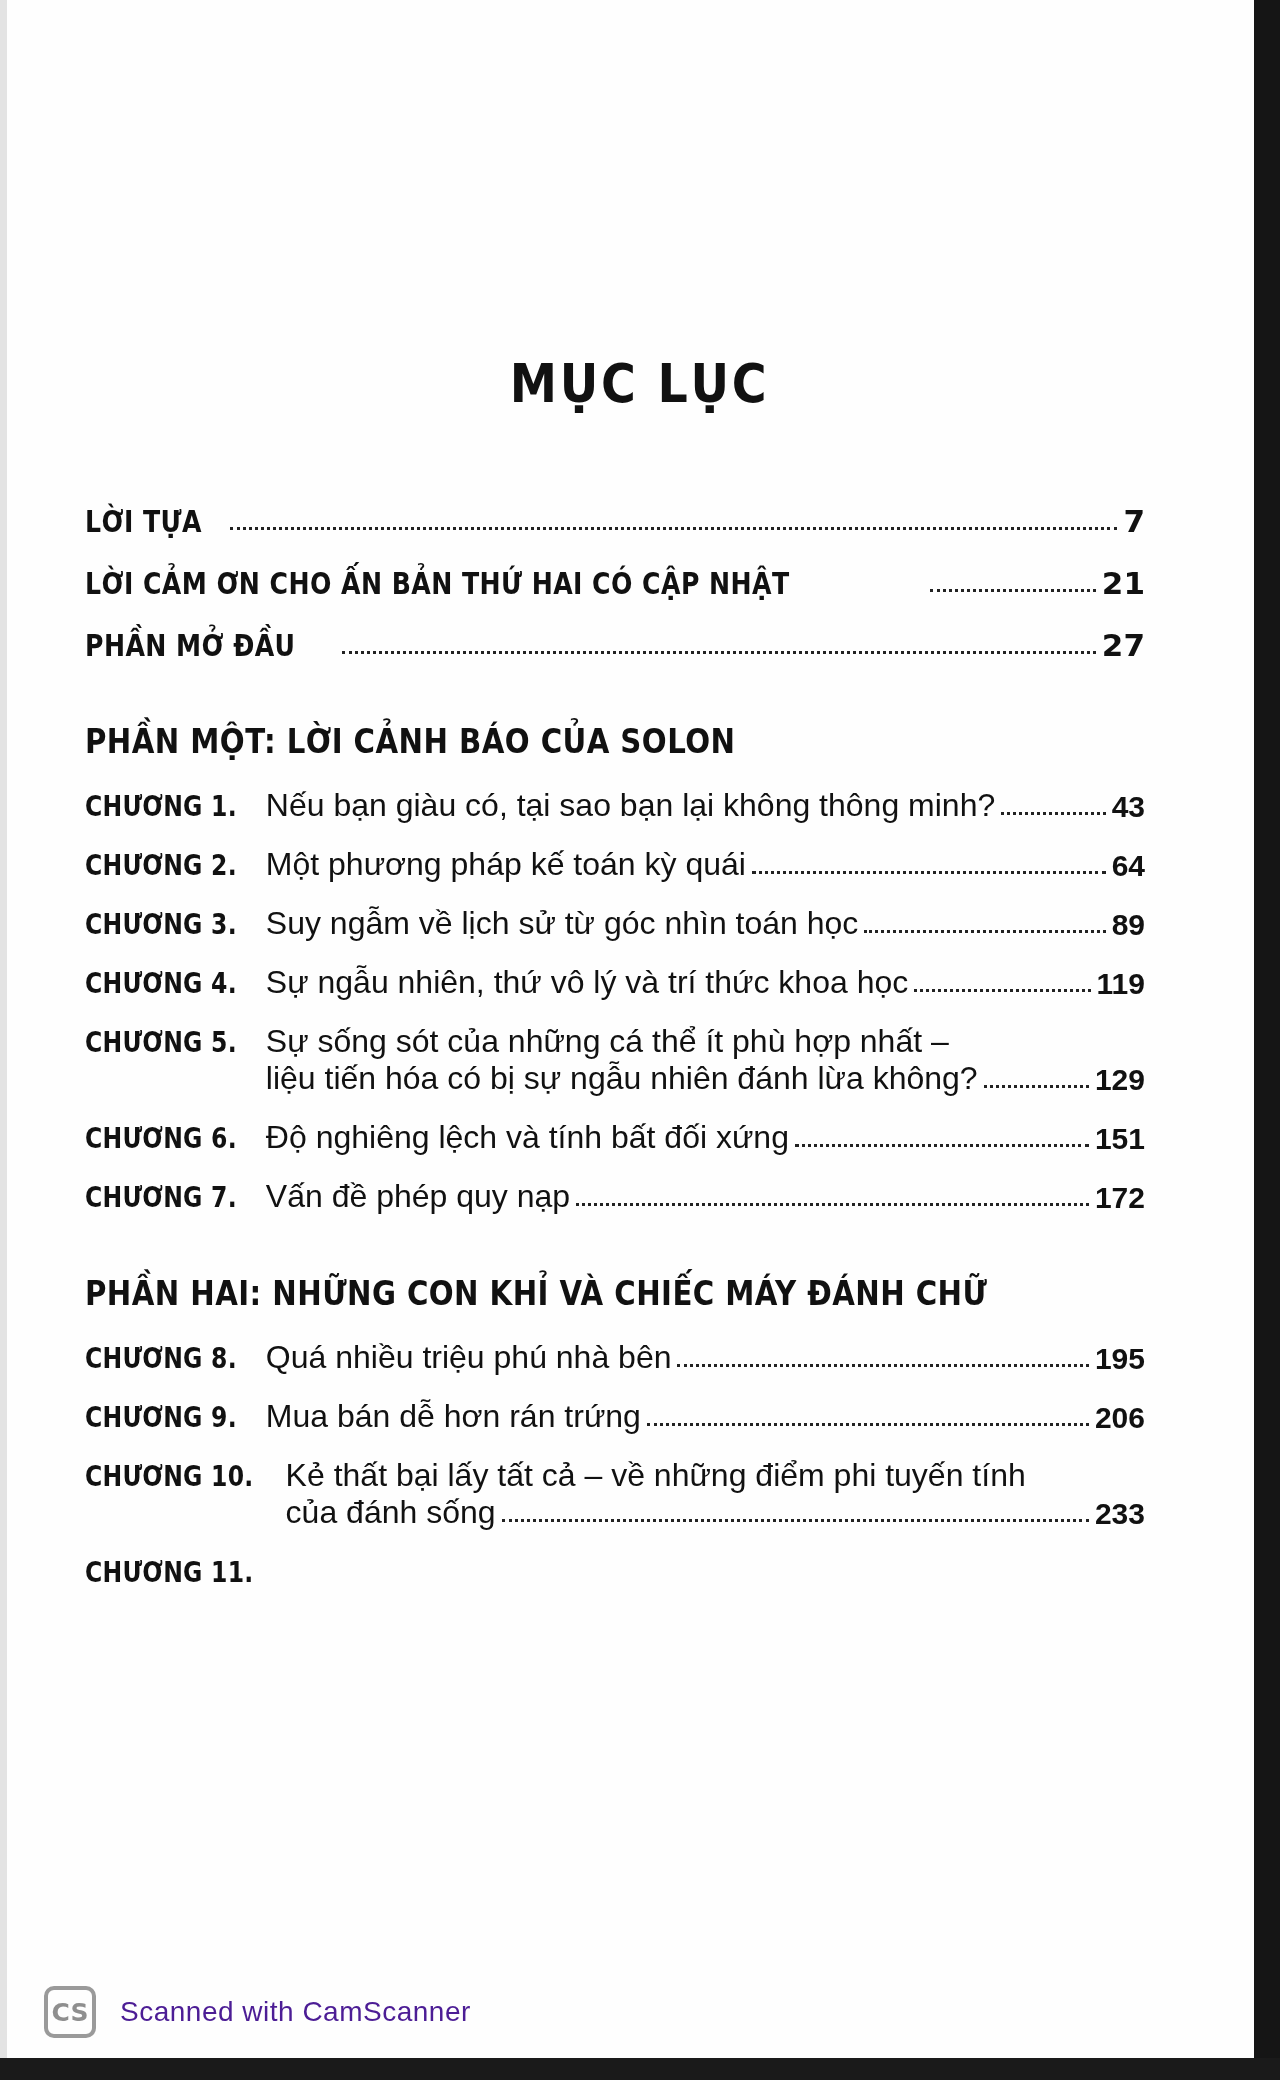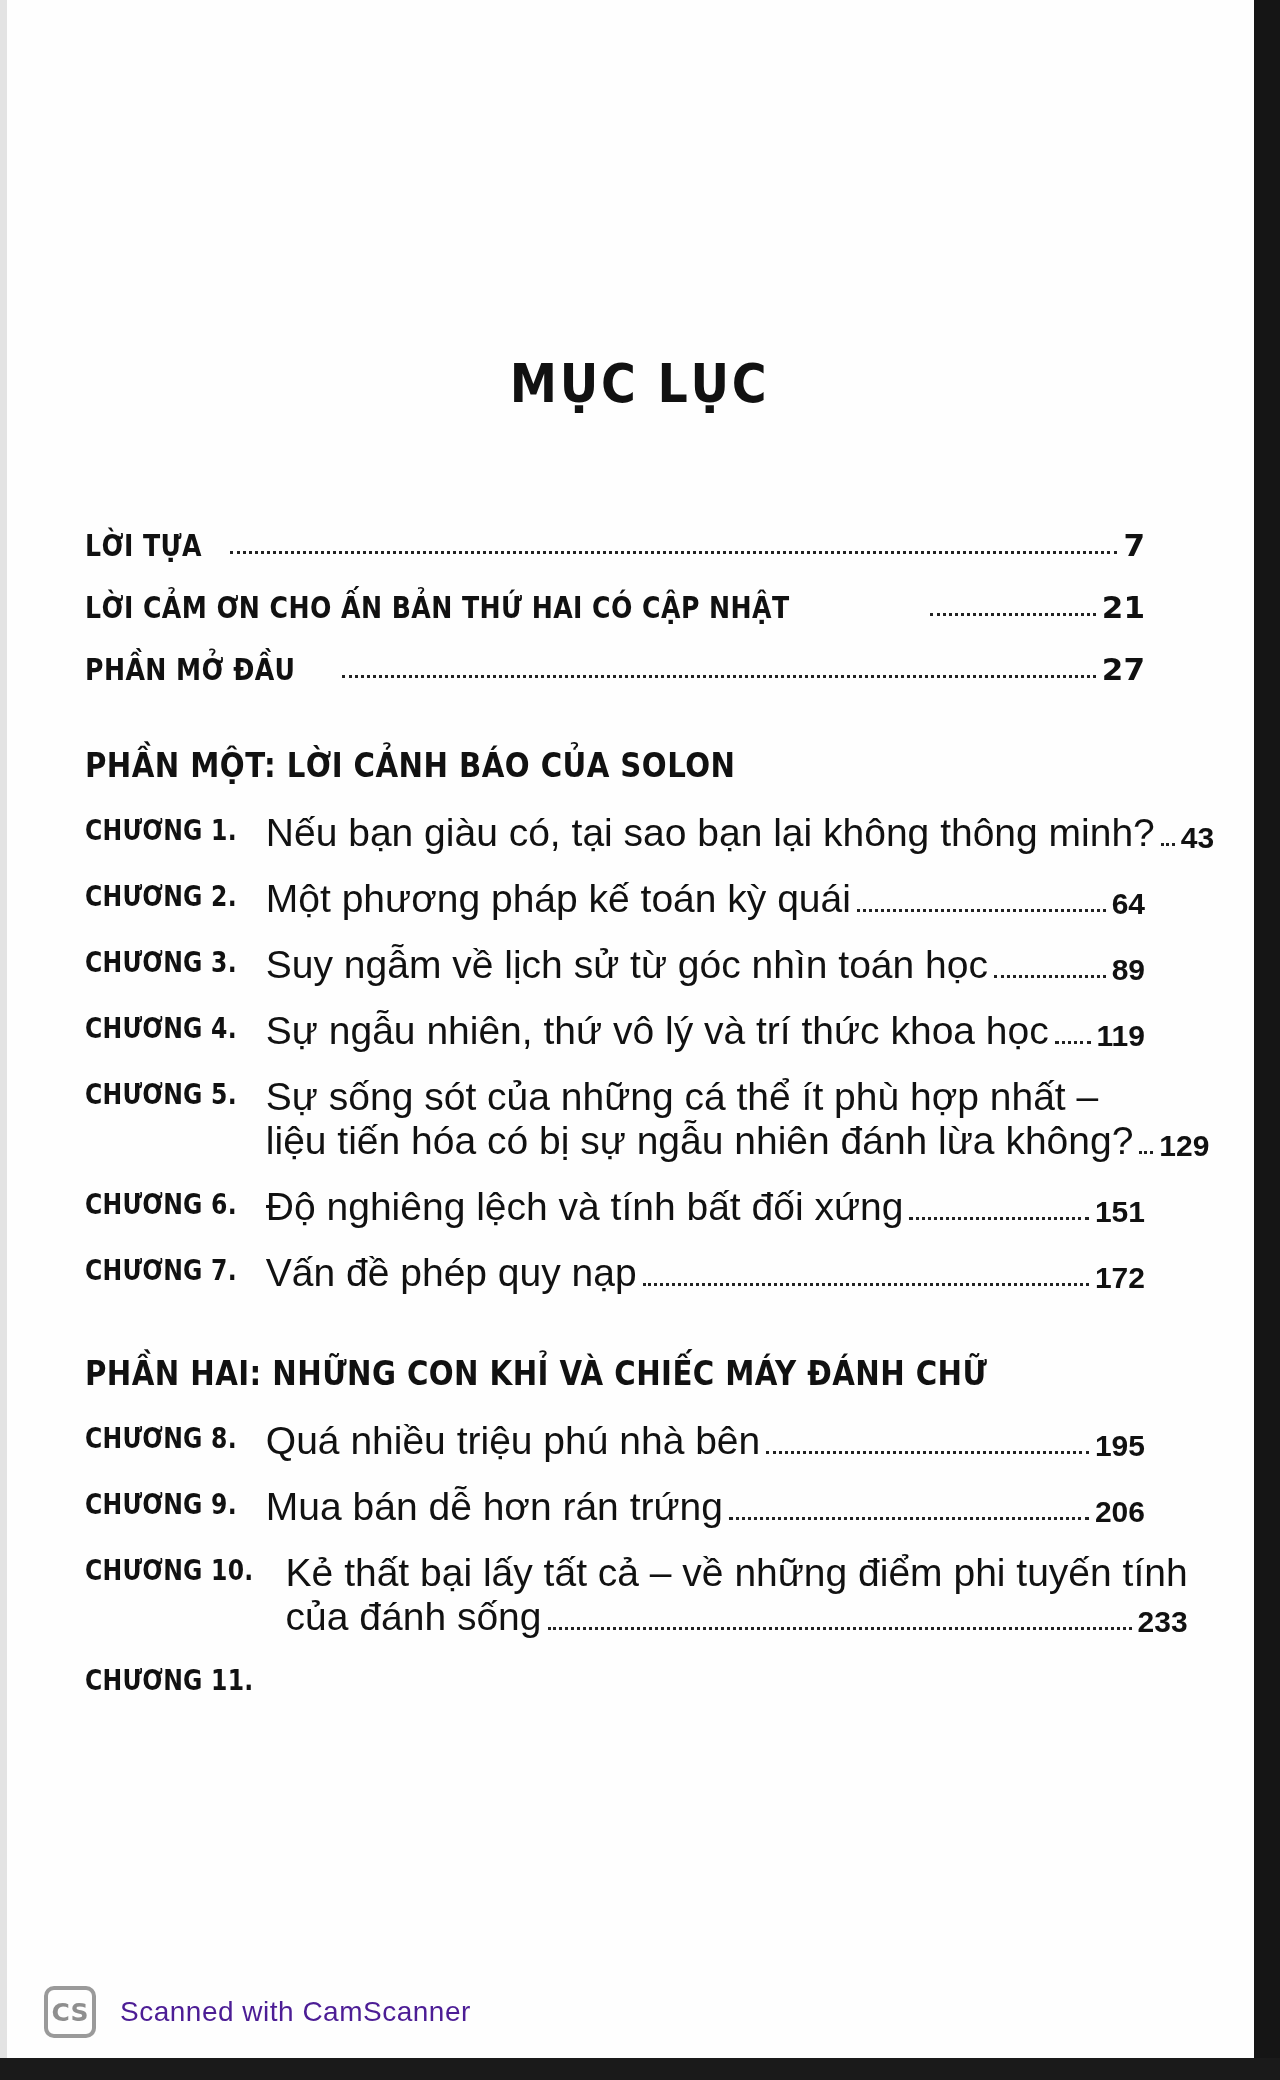--- a/index.html
+++ b/index.html
@@ -66,21 +66,21 @@
     text-align: center;
     font-family: "DejaVu Sans", sans-serif;
     font-weight: 700;
     font-size: 54px;
     letter-spacing: 3px;
     color: #111;
     transform: scaleX(0.88);
   }
 
   .entries {
-    margin-top: 112px;
+    margin-top: 88px;
   }
 
   
   .row {
     display: flex;
     align-items: flex-end;
     width: 1060px;
     margin-bottom: 0;
   }
 
@@ -157,21 +157,21 @@
   .chap-body {
     flex: 1 1 auto;
   }
   .chap-line {
     display: flex;
     align-items: flex-end;
     width: 100%;
   }
   .chap-text {
     font-family: "Liberation Sans", sans-serif;
-    font-size: 39px;
+    font-size: 32px;
     color: #111;
     white-space: nowrap;
   }
   .chap-line .page {
     font-family: "Liberation Sans", sans-serif;
     font-weight: 700;
     font-size: 30px;
   }
 
   

